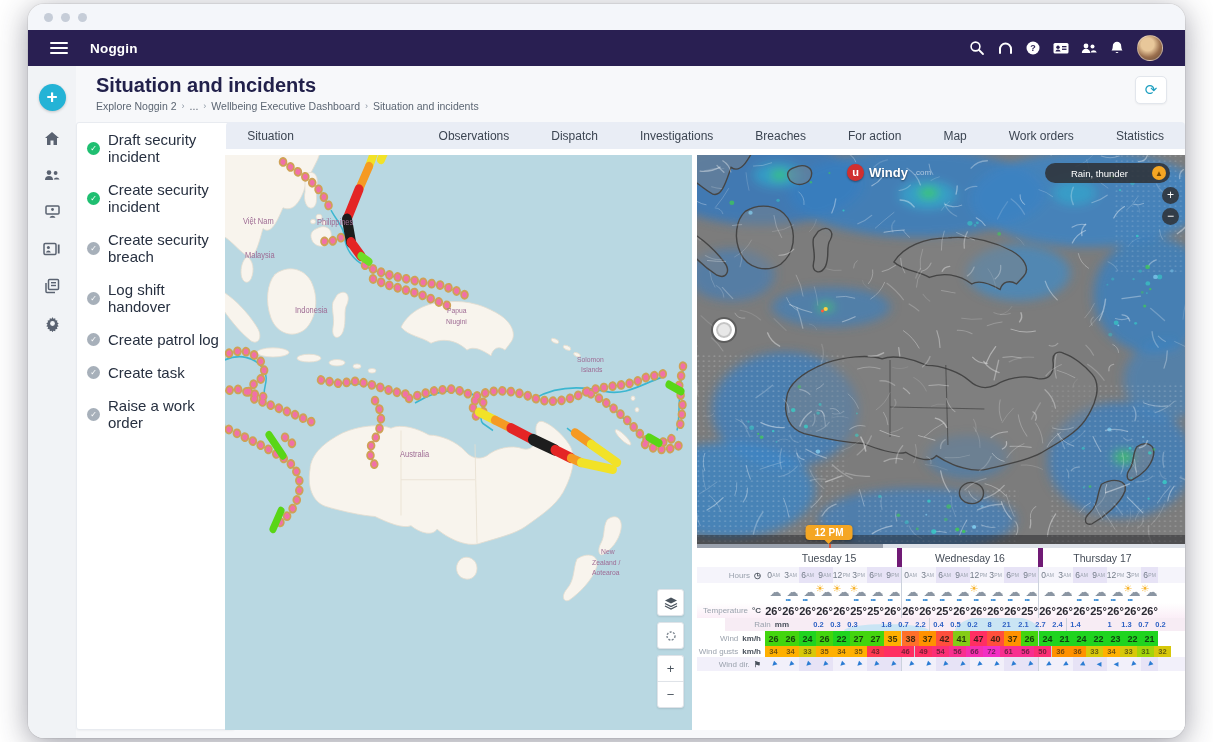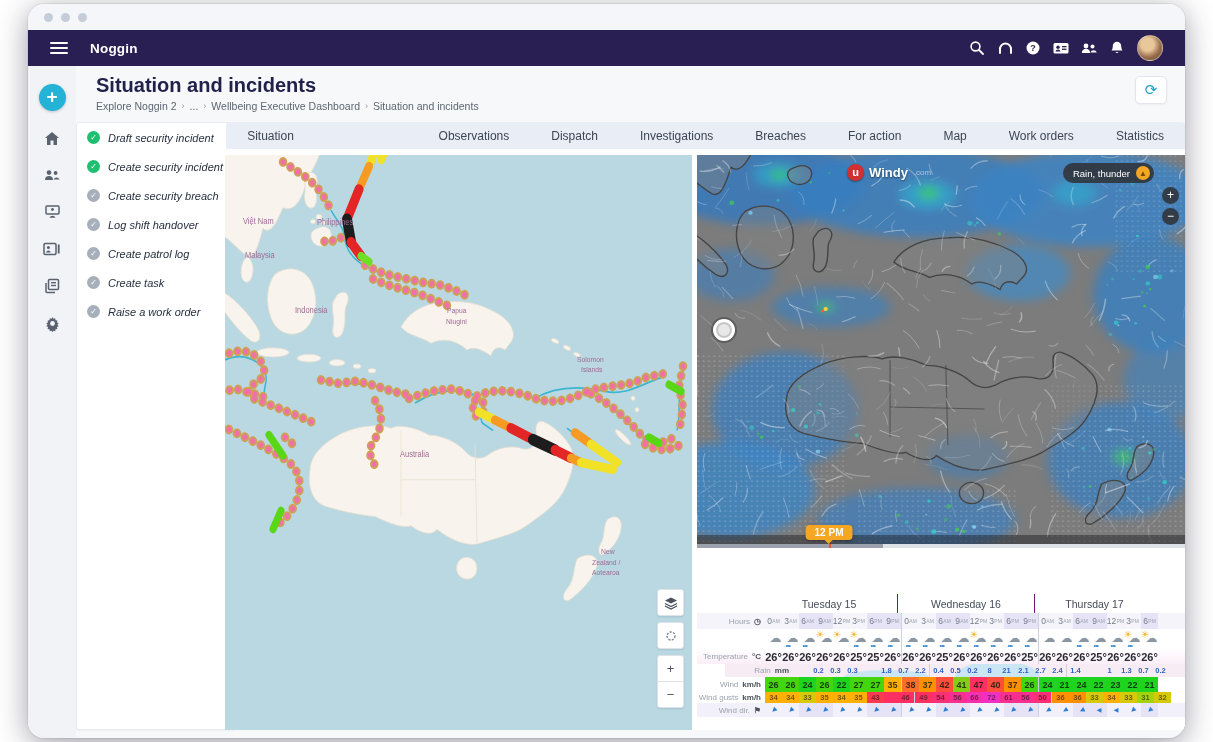--- a/index.html
+++ b/index.html
@@ -30,21 +30,21 @@
   .refreshBtn{position:absolute;right:18px;top:10px;width:30px;height:26px;background:#fff;border:1px solid #e2e6ec;border-radius:5px;
     color:#1d9fc0;font-size:15px;display:flex;align-items:center;justify-content:center;cursor:pointer;box-shadow:0 1px 2px rgba(0,0,0,.05);}
   .contentrow{flex:1;display:flex;min-height:0;padding:6px 17px 8px 0;gap:8px;}
   
   .guide{width:157px;background:#fff;border:1px solid #e8ebf0;border-radius:3px;flex:0 0 auto;box-shadow:0 1px 2px rgba(0,0,0,.04);}
   .guideTitle{font-size:12px;font-weight:bold;color:#2b3440;text-align:center;padding:9px 0 8px;border-bottom:1px solid #eceff3;}
   .gItem{display:flex;align-items:center;gap:8px;padding:8px 10px;cursor:pointer;}
   .gCheck{width:13px;height:13px;border-radius:50%;color:#fff;font-size:8px;line-height:13px;text-align:center;flex:0 0 auto;}
   .gCheck.done{background:#1fbf71;}
   .gCheck.todo{background:#a7b0ba;}
-  .gLabel{font-size:11px;color:#273040;font-style:italic;}
+  .gLabel{font-size:15px;color:#273040;}
   
   .panelwrap{flex:1;display:flex;flex-direction:column;min-width:0;align-items:center;}
   .tabbar{height:27px;background:#e9edf5;border-radius:4px 4px 0 0;display:flex;align-items:stretch;flex:0 0 auto;}
   .tab{padding:0 21px;display:flex;align-items:center;font-size:12px;color:#3c4552;cursor:pointer;white-space:nowrap;}
   .tab.active{background:#fff;border-radius:6px 6px 0 0;color:#23292f;box-shadow:0 -1px 2px rgba(0,0,0,.04);margin-top:37px;}
   .panel{flex:1;background:#fff;display:flex;gap:5px;padding:6px 0 0 0;min-height:0;}
   
   .mapL{width:467px;position:relative;flex:0 0 auto;overflow:hidden;display:flex;flex-direction:column;}
   .mapLsvg{flex:1;display:block;}
   .attrib{height:14px;background:#e3eef2;font-size:8.5px;color:#3e4c57;display:flex;align-items:center;justify-content:space-between;padding:0 5px;}
@@ -55,35 +55,35 @@
   .zoomStack .mapBtn:first-child{border-radius:3px 3px 0 0;border-bottom:none;}
   .zoomStack .mapBtn:last-child{border-radius:0 0 3px 3px;}
   
   .windy{flex:1;position:relative;display:flex;flex-direction:column;min-width:0;overflow:hidden;}
   .wmap{position:relative;flex:0 0 auto;height:389px;overflow:hidden;background:#7c7c7c;}
   .wmap svg{display:block;}
   .wlogo{position:absolute;left:150px;top:9px;display:flex;align-items:center;gap:5px;}
   .wlogoBadge{width:17px;height:17px;border-radius:50%;background:#d03030;color:#fff;font-size:11px;font-weight:bold;text-align:center;line-height:16px;box-shadow:0 1px 2px rgba(0,0,0,.4);}
   .wlogoText{color:#fff;font-size:13px;font-weight:bold;text-shadow:0 1px 2px rgba(0,0,0,.5);}
   .wlogoSuffix{color:rgba(255,255,255,.55);font-size:8px;margin-left:1px;}
-  .wpill{position:absolute;top:8px;right:32px;background:rgba(45,45,48,.82);border-radius:11px;padding:3px 4px 3px 10px;display:flex;align-items:center;gap:6px;cursor:pointer;}
+  .wpill{position:absolute;top:8px;right:16px;background:rgba(45,45,48,.82);border-radius:11px;padding:3px 4px 3px 26px;display:flex;align-items:center;gap:24px;cursor:pointer;}
   .wpillLabel{color:#fff;font-size:9.5px;}
   .wpillIcon{width:14px;height:14px;border-radius:50%;background:#f5a623;display:flex;align-items:center;justify-content:center;font-size:8px;color:#7a4a00;}
   .wzoom{position:absolute;right:7px;width:17px;height:17px;border-radius:50%;background:rgba(45,45,48,.82);color:#fff;font-size:12px;line-height:16px;text-align:center;cursor:pointer;}
   .wlocate{position:absolute;left:16px;top:164px;width:16px;height:16px;border-radius:50%;border:3px solid #fff;box-shadow:0 0 0 2px rgba(0,0,0,.25), inset 0 0 0 2px rgba(0,0,0,.15);background:#e8e8e8;cursor:pointer;}
   .wdark{position:absolute;left:0;right:0;bottom:0;height:9px;background:rgba(25,25,28,.45);}
   .wtime{position:absolute;left:27%;bottom:4px;transform:translateX(-50%);background:#f5a623;color:#fff;font-size:10px;font-weight:bold;padding:2px 9px;border-radius:4px;box-shadow:0 1px 3px rgba(0,0,0,.35);cursor:grab;}
   .wtime:after{content:"";position:absolute;left:50%;bottom:-4px;transform:translateX(-50%);border:4px solid transparent;border-top-color:#f5a623;border-bottom:none;}
   
   .fcast{flex:1;background:#fff;display:flex;flex-direction:column;position:relative;min-height:0;}
   .ftrack{height:4px;background:#dde1e8;position:relative;}
   .ftrack .fdone{position:absolute;left:0;top:0;bottom:0;width:38%;background:#9aa1ad;}
   .ftrack .fnow{position:absolute;left:27%;top:0;bottom:0;width:2px;background:#e05a3a;}
-  .fdays{display:flex;height:19px;align-items:center;padding-left:64px;flex:0 0 auto;margin-top:46px;}
-  .fday{font-size:10.5px;color:#434b56;border-left:1px solid #701a75;height:100%;display:flex;align-items:center;justify-content:center;flex:0 0 auto;}
+  .fdays{display:flex;height:19px;align-items:center;padding-left:64px;flex:0 0 auto;}
+  .fday{font-size:10.5px;color:#434b56;border-left:5px solid #701a75;height:100%;display:flex;align-items:center;justify-content:center;flex:0 0 auto;}
   .fday:first-child{border-left:none;}
   .frow{display:flex;flex:0 0 auto;position:relative;}
   .flabel{width:64px;flex:0 0 auto;display:flex;align-items:center;justify-content:flex-end;gap:4px;padding-right:4px;font-size:8px;color:#9aa2ad;}
   .flabel b{color:#4a525c;font-size:8px;}
   .fcells{display:flex;flex:1;overflow:hidden;position:relative;}
   .fcell{width:17px;flex:0 0 auto;display:flex;align-items:center;justify-content:center;position:relative;}
   .fcell.dayb{border-left:1px solid #ccd2dd;}
   .rhours{height:16px;background:#f5f4fb;}
   .rhours .lav{background:#e7e3f6;}
   .hnum{font-size:8.5px;color:#737c88;}

